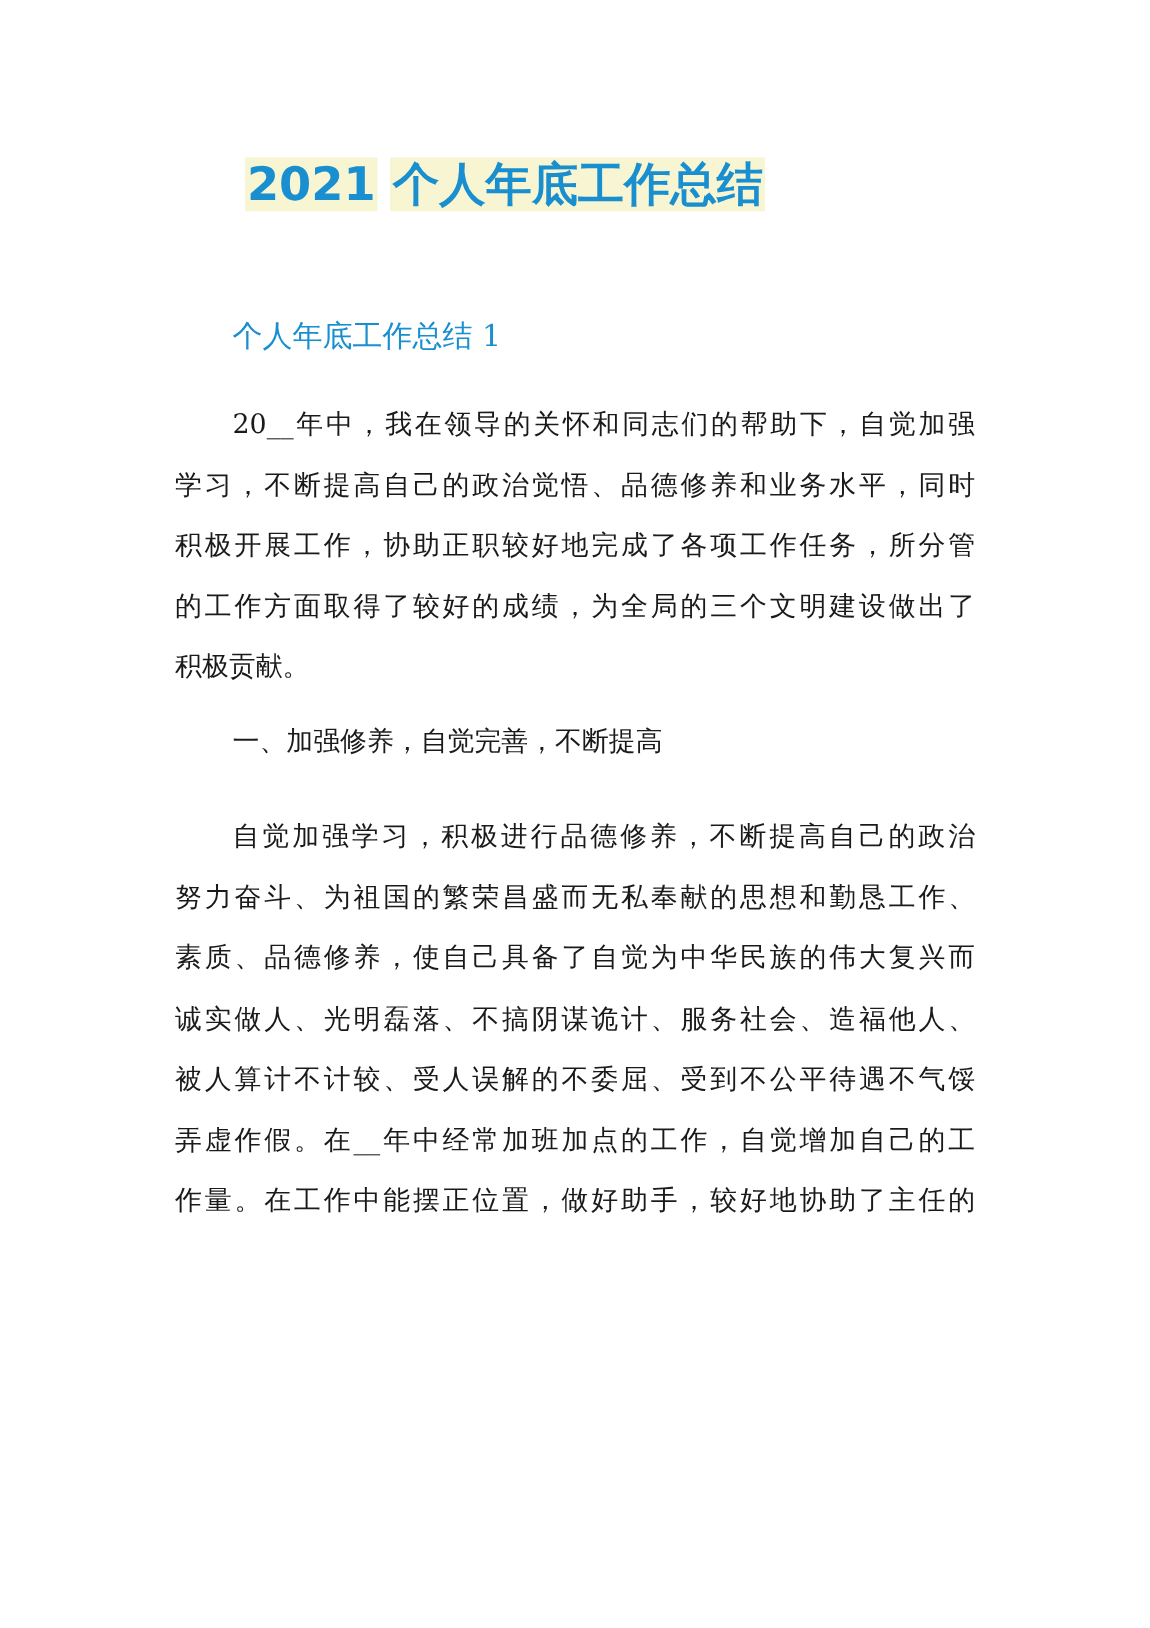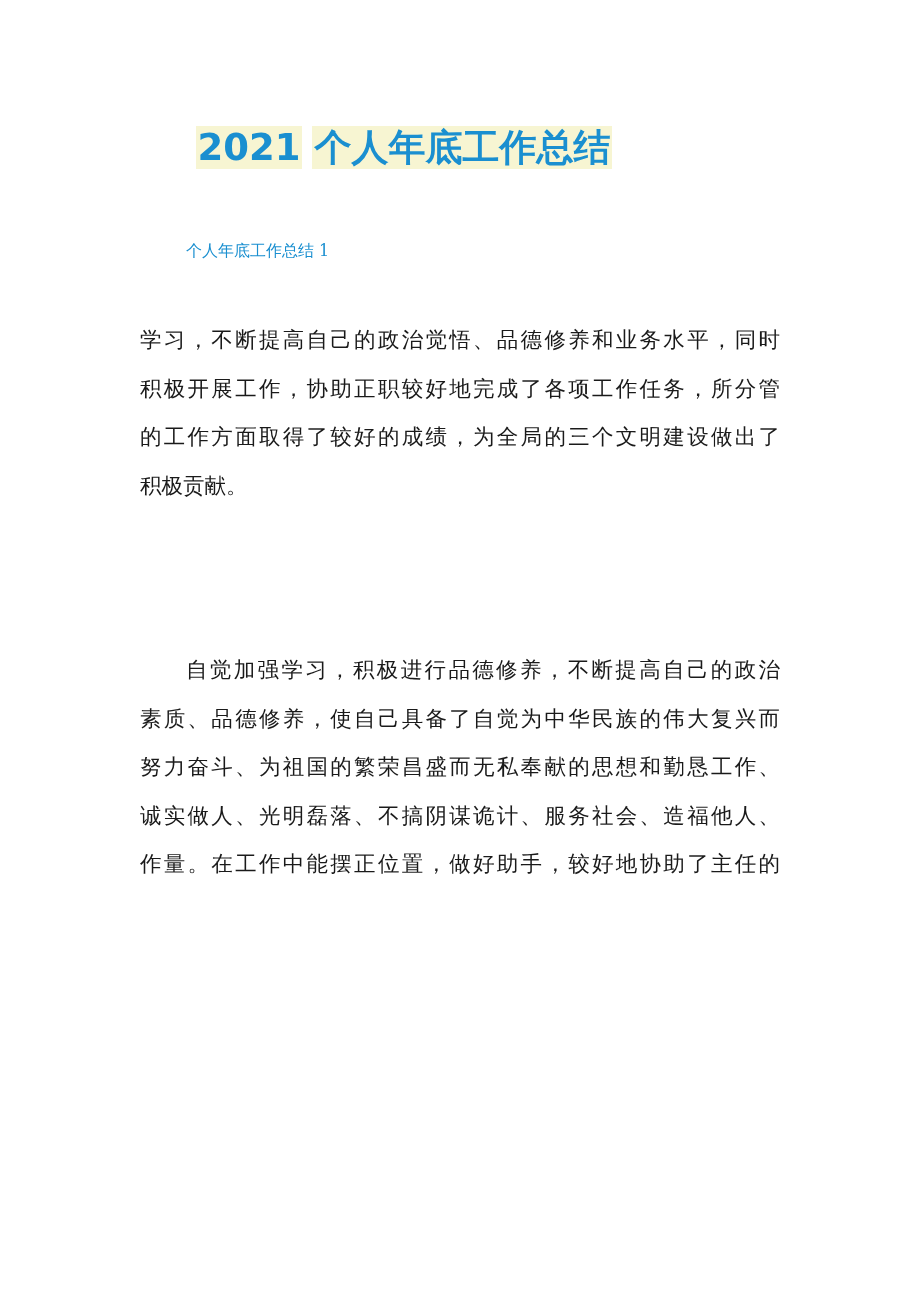--- a/index.html
+++ b/index.html
@@ -35,23 +35,23 @@
     .title .hl {
       background: #f7f5d2;
       padding: 0 2px;
     }
     .title .gap {
       display: inline-block;
       width: 10px;
     }
     .subtitle {
       position: absolute;
-      top: 236px;
+      top: 254px;
       left: 186px;
-      font-size: 16px;
+      font-size: 24px;
       line-height: 30px;
       color: #1a8fd0;
       font-family: "DejaVu Serif", "Liberation Serif", serif;
     }
     .para {
       position: absolute;
       left: 140px;
       width: 640px;
       font-size: 21.5px;
       line-height: 48.5px;
@@ -85,28 +85,32 @@
 
 <div class="page">
 
   <div class="title">
     <span class="hl">2021</span><span class="gap"></span><span class="hl">个人年底工作总结</span>
   </div>
 
   <div class="subtitle">个人年底工作总结 1</div>
 
   <div class="para" id="p1">
+    <span class="line indent">20__年中，我在领导的关怀和同志们的帮助下，自觉加强</span>
     <span class="line">学习，不断提高自己的政治觉悟、品德修养和业务水平，同时</span>
     <span class="line">积极开展工作，协助正职较好地完成了各项工作任务，所分管</span>
     <span class="line">的工作方面取得了较好的成绩，为全局的三个文明建设做出了</span>
     <span class="line last">积极贡献。</span>
   </div>
 
+  <div id="heading1">一、加强修养，自觉完善，不断提高</div>
 
   <div class="para" id="p2">
     <span class="line indent">自觉加强学习，积极进行品德修养，不断提高自己的政治</span>
+    <span class="line">努力奋斗、为祖国的繁荣昌盛而无私奉献的思想和勤恳工作、</span>
     <span class="line">素质、品德修养，使自己具备了自觉为中华民族的伟大复兴而</span>
-    <span class="line">努力奋斗、为祖国的繁荣昌盛而无私奉献的思想和勤恳工作、</span>
     <span class="line">诚实做人、光明磊落、不搞阴谋诡计、服务社会、造福他人、</span>
+    <span class="line">被人算计不计较、受人误解的不委屈、受到不公平待遇不气馁</span>
+    <span class="line">弄虚作假。在__年中经常加班加点的工作，自觉增加自己的工</span>
     <span class="line">作量。在工作中能摆正位置，做好助手，较好地协助了主任的</span>
   </div>
 
 </div>
 
 </body></html>

